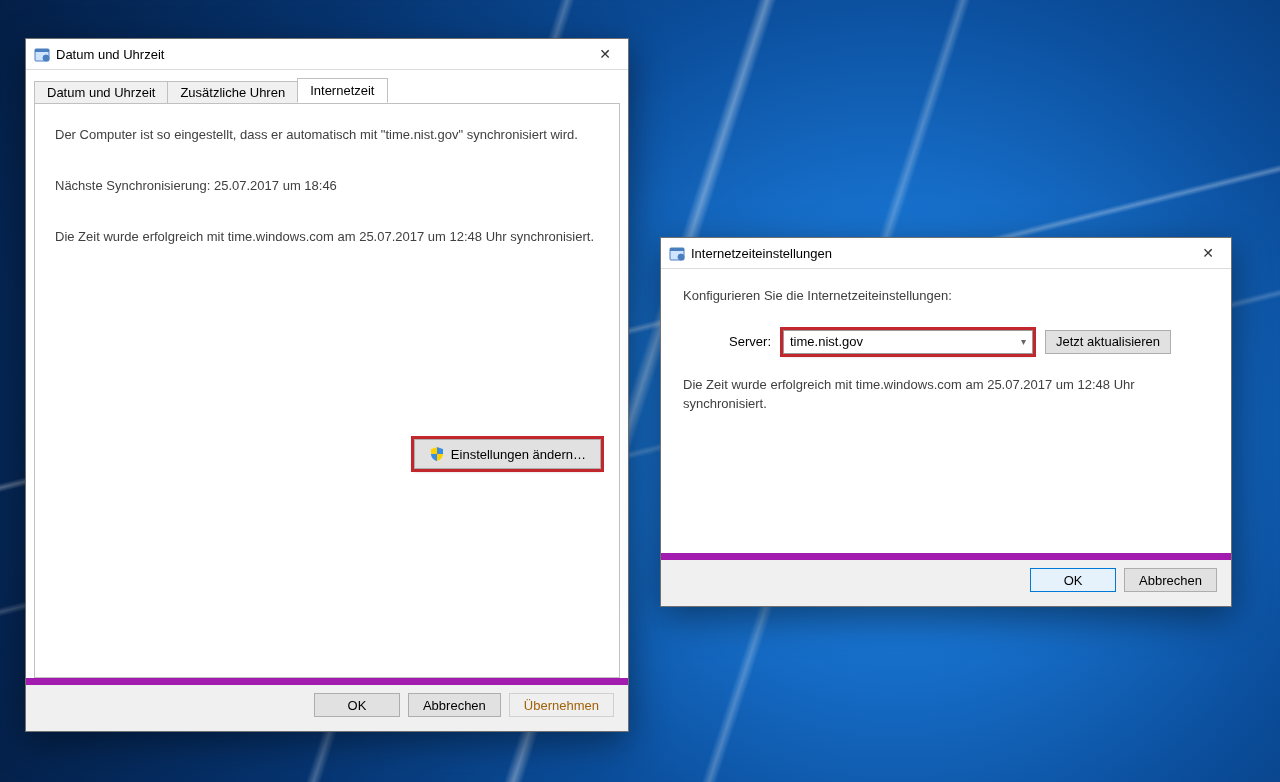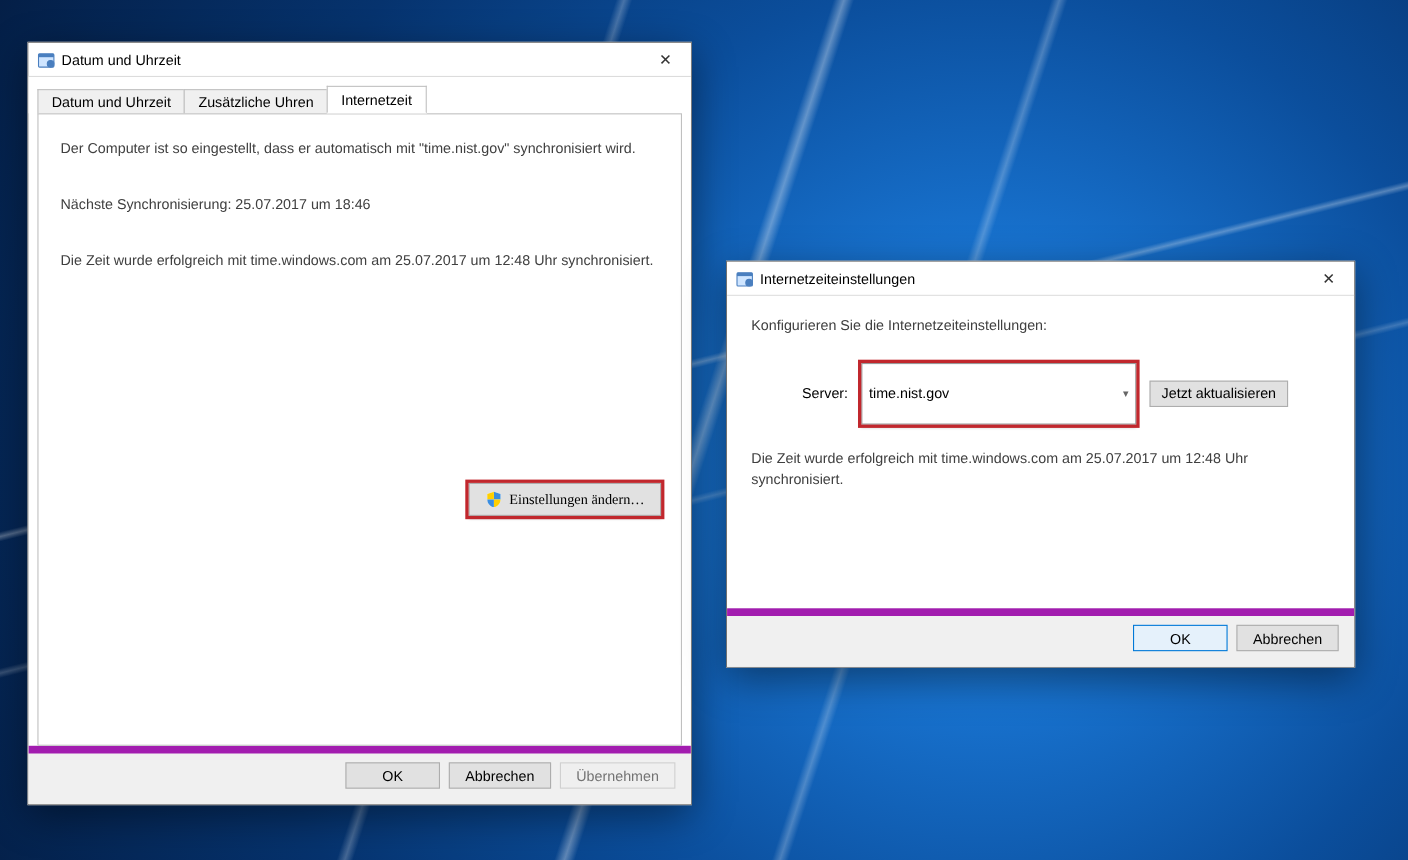--- a/index.html
+++ b/index.html
@@ -124,27 +124,26 @@
   button.win {
     min-width: 86px;
     height: 24px;
     border: 1px solid #adadad;
     background: #e1e1e1;
     font: inherit;
     padding: 0 14px;
     cursor: pointer;
   }
   button.win.primary { border-color:#0078d7; background:#e5f1fb; }
-  button.win:disabled { color:#737373; background:#efefef; border-color:#d0d0d0; cursor:default; }
+  button.win:disabled { color:#a16207; background:#efefef; border-color:#d0d0d0; cursor:default; }
 
   
   .highlight {
     outline: 3px solid #c1272d;
     box-shadow: 0 2px 3px rgba(0,0,0,.35);
-    font-family: Liberation Serif, serif;
   }
 
   
   .settings-change-wrap {
     position: absolute;
     right: 18px;
     top: 335px;
   }
   .settings-change-btn {
     display: inline-flex;
@@ -186,21 +185,21 @@
     margin-bottom: 22px;
   }
   .server-row label { min-width:52px; text-align:right; }
   .combo {
     height:22px;
     min-width:236px;
     border:1px solid #999;
     background:#fff;
     display:flex;
     align-items:center;
-    padding:16px 6px;
+    padding:0 6px;
     justify-content:space-between;
     font:inherit;
   }
   .combo .chev {
     font-size:10px;color:#666;margin-left:8px;
   }
 
   p.body-text { margin: 0 0 18px; line-height: 1.45; color:#404040; }
 
   

